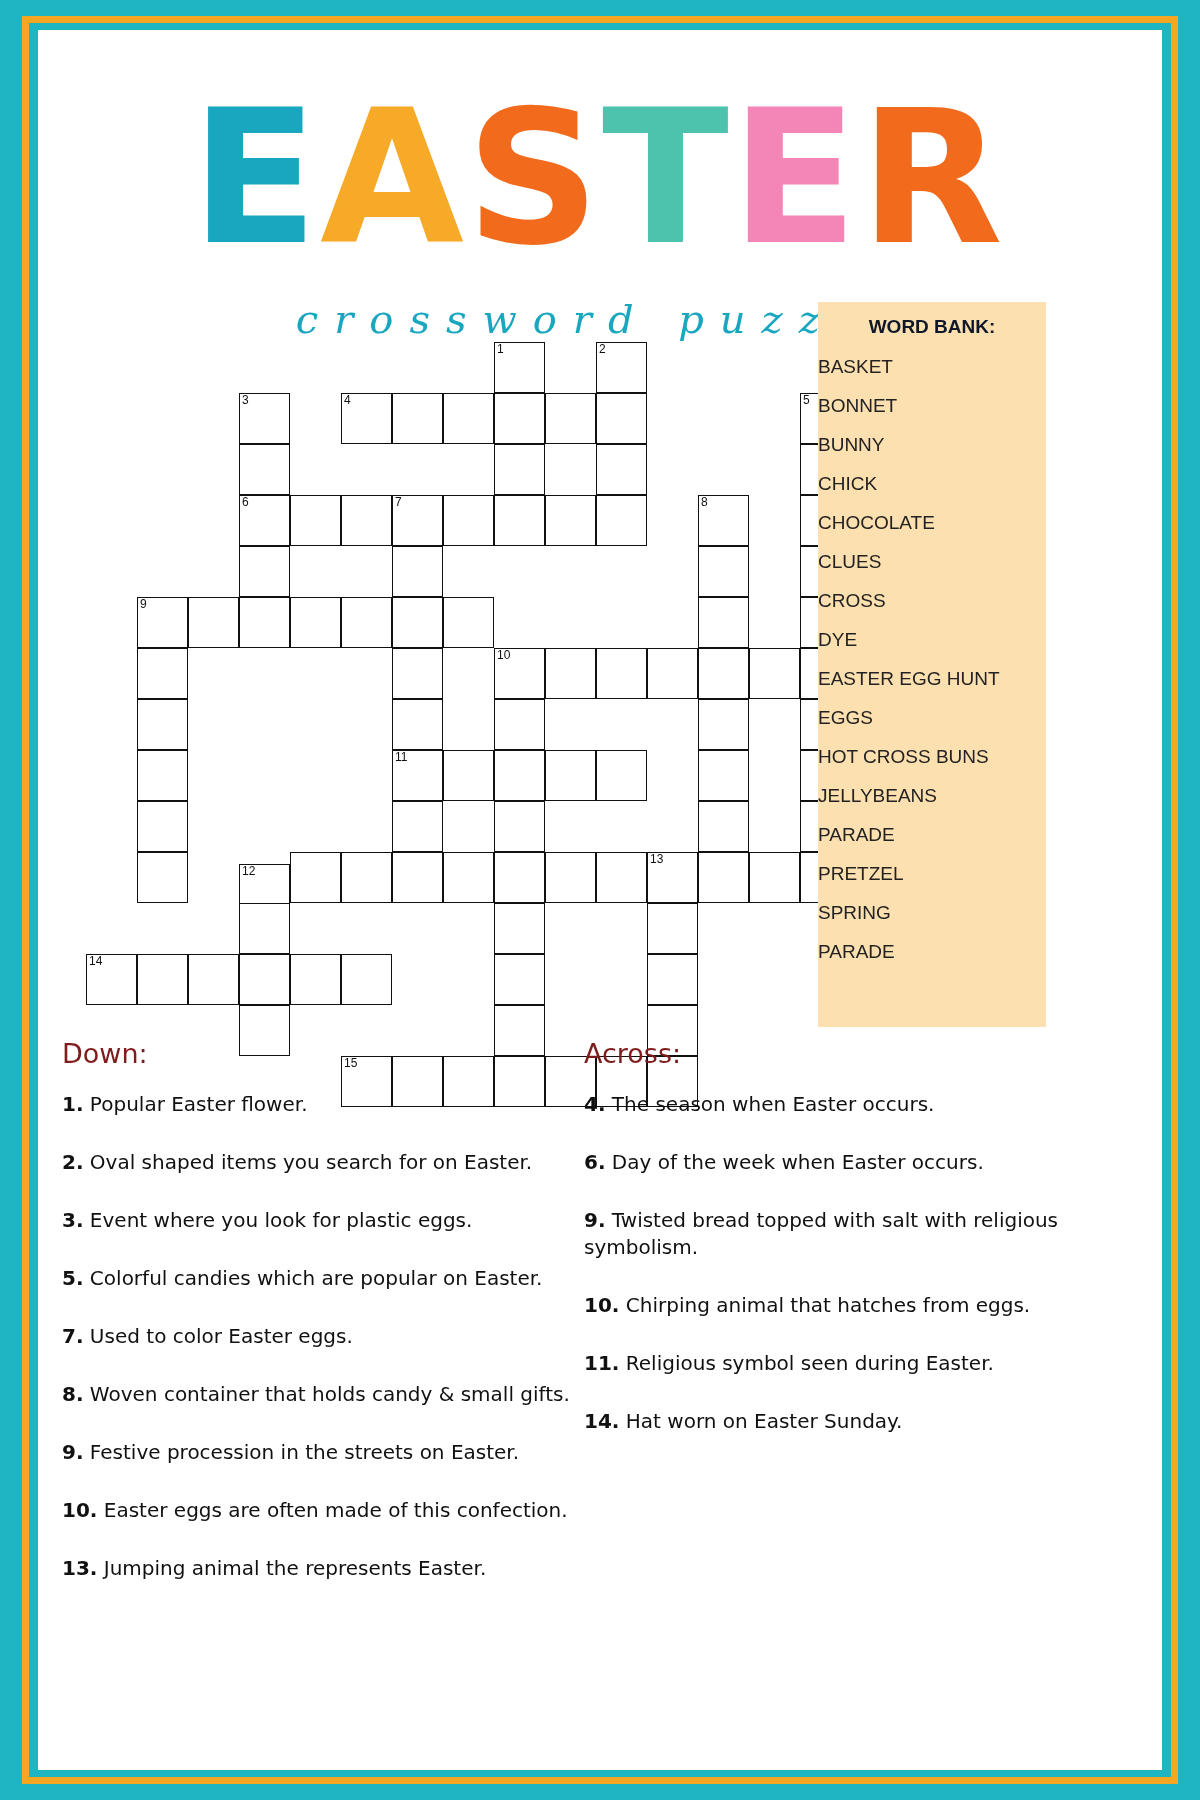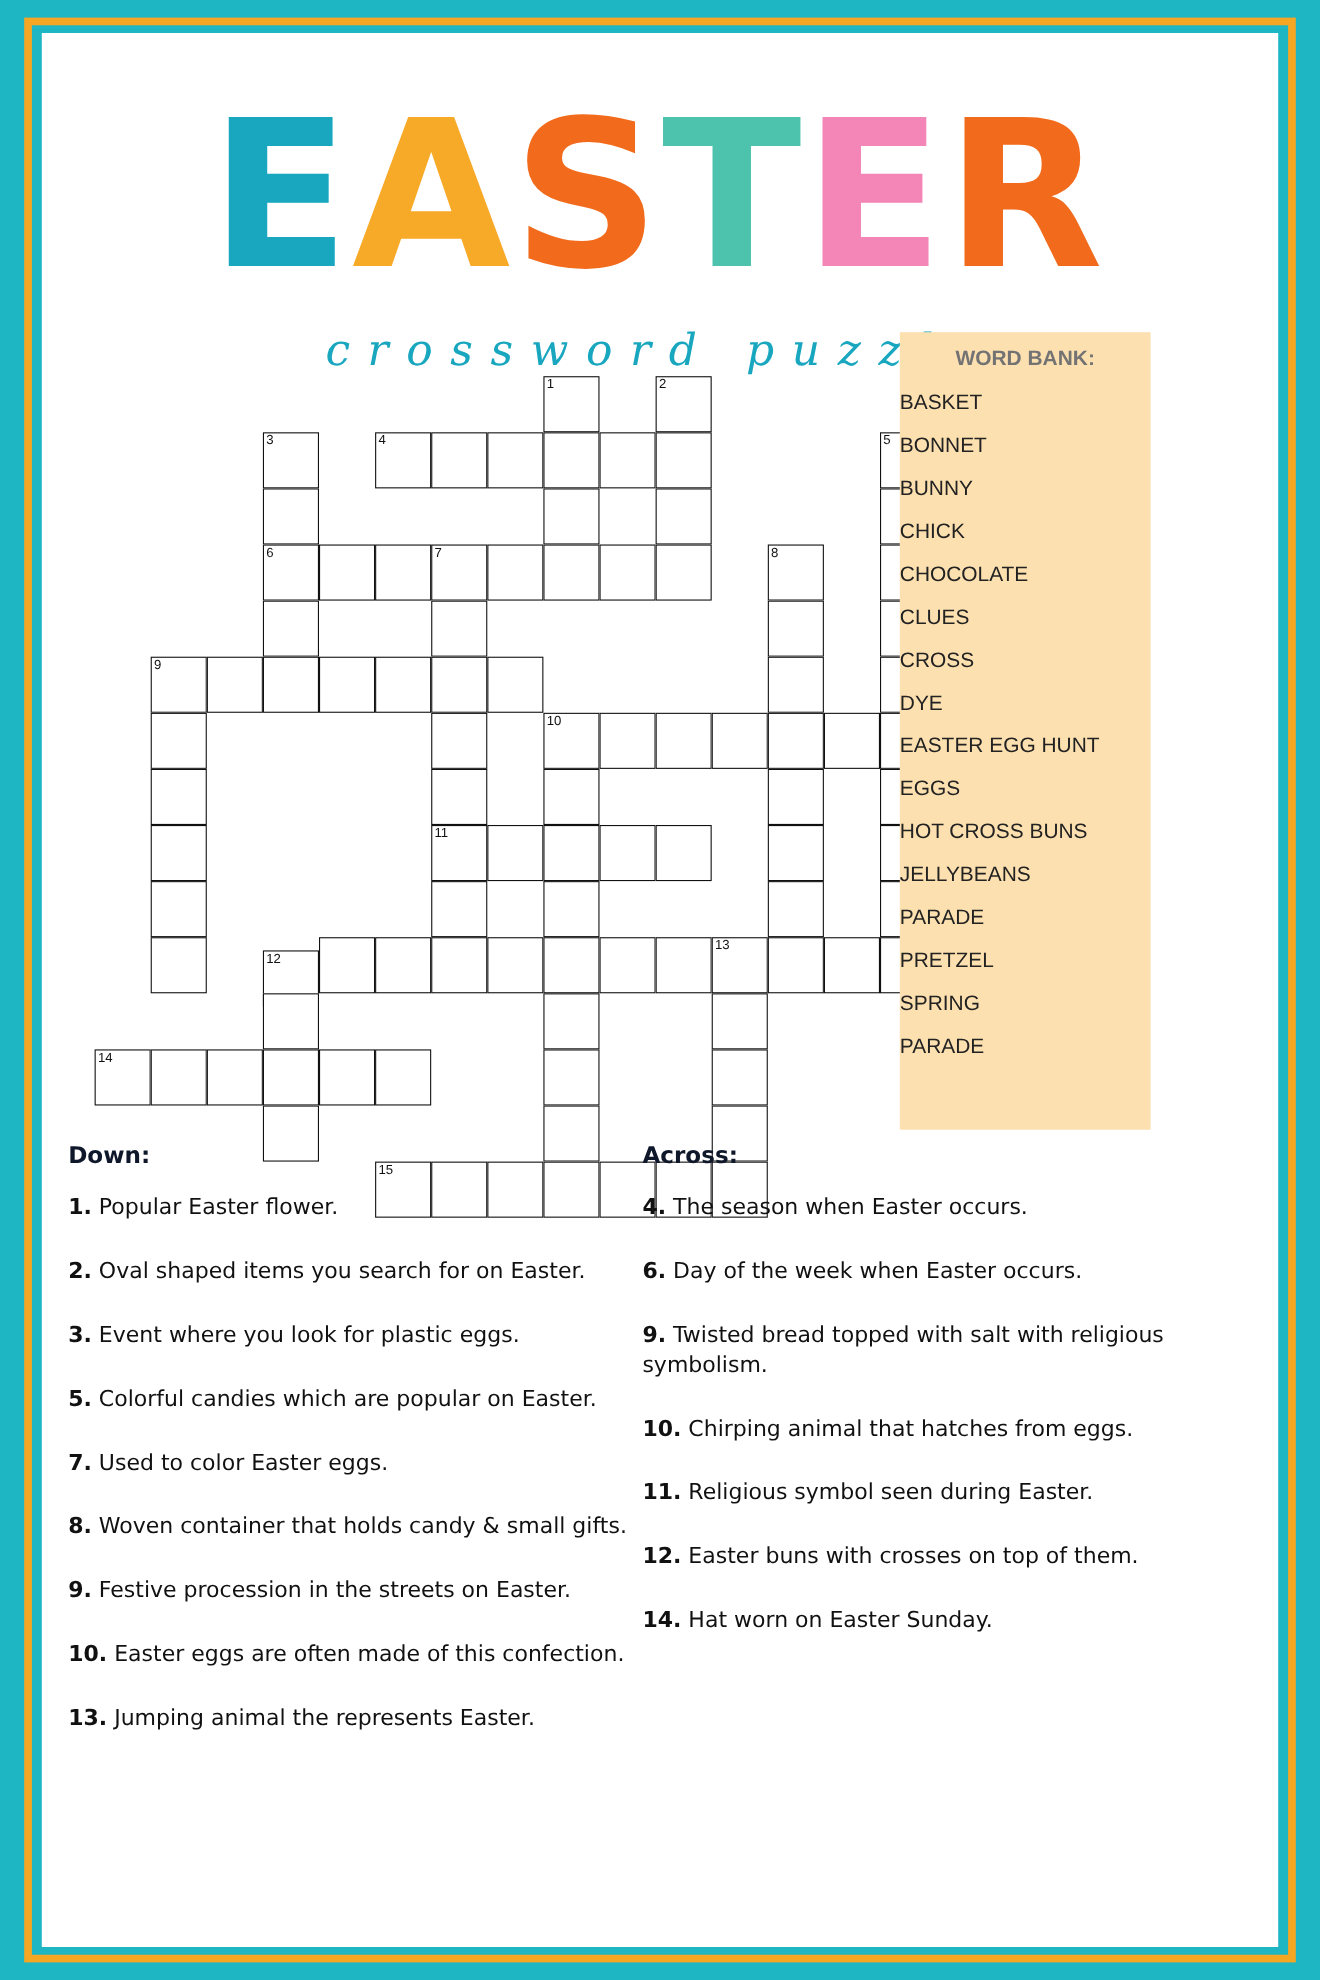--- a/index.html
+++ b/index.html
@@ -93,21 +93,21 @@
     width: 228px;
     height: 725px;
     background: #fde0b0;
     box-sizing: border-box;
     padding-top: 14px;
   }
   .wb-title {
     text-align: center;
     font-weight: bold;
     font-size: 19px;
-    color: #737373;
+    color: #0f172a;
     margin-bottom: 9px;
   }
   .wb-item {
     text-align: left;
     font-size: 19px;
     color: #222;
     line-height: 39px;
     white-space: nowrap;
   }
 
@@ -143,23 +143,23 @@
     height: 720px;
   }
   .col {
     position: absolute;
     top: 0;
     width: 520px;
   }
   .col-down { left: 24px; }
   .col-across { left: 546px; }
   .col-head {
-    font-size: 21px;
-    font-weight: bold;
-    color: #0f172a;
+    font-size: 27px;
+    font-weight: normal;
+    color: #7f1d1d;
     margin-bottom: 22px;
     font-family: "DejaVu Sans", sans-serif;
   }
   .clue {
     font-size: 20px;
     color: #111;
     line-height: 27px;
     margin-bottom: 31px;
     font-family: "DejaVu Sans", sans-serif;
   }
@@ -351,20 +351,19 @@
           </div>
       </div>
       <div class="col col-across">
         <div class="col-head">Across:</div>
         <div id="across-list">
             <div class="clue"><b>4.</b><span> The season when Easter occurs.</span></div>
             <div class="clue"><b>6.</b><span> Day of the week when Easter occurs.</span></div>
             <div class="clue"><b>9.</b><span> Twisted bread topped with salt with religious symbolism.</span></div>
             <div class="clue"><b>10.</b><span> Chirping animal that hatches from eggs.</span></div>
             <div class="clue"><b>11.</b><span> Religious symbol seen during Easter.</span></div>
-            <div class="clue"><b>12.</b><span> Easter buns with crosses on top of them.</span></div>
             <div class="clue"><b>14.</b><span> Hat worn on Easter Sunday.</span></div>
           </div>
       </div>
     </div>
 
   </div>
 </div>
 
 </body></html>

